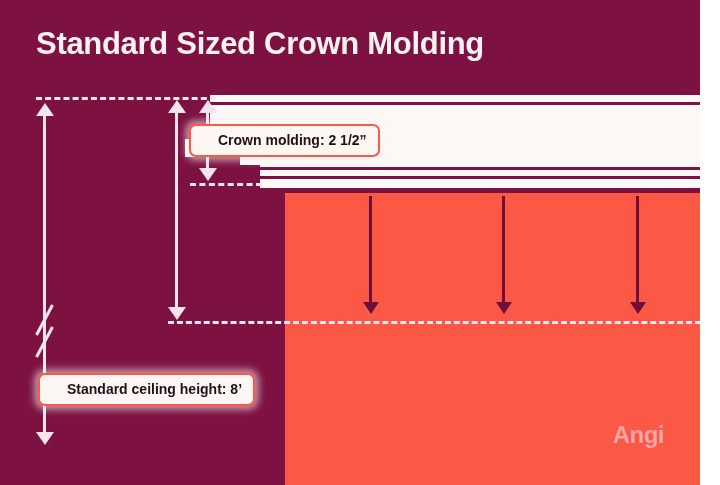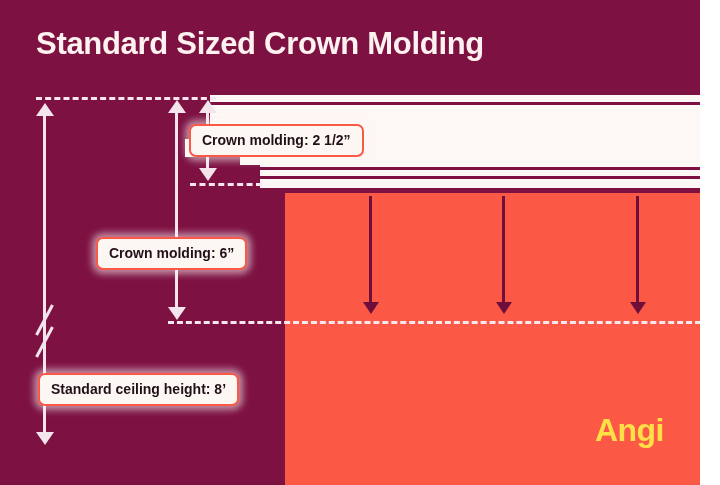--- a/index.html
+++ b/index.html
@@ -119,34 +119,34 @@
 
   
   .pill {
     position: absolute;
     background: #fdf7f4;
     border: 2px solid #fb5846;
     border-radius: 7px;
     color: #221018;
     font-size: 14px;
     font-weight: bold;
-    padding: 7px 11px 8px 11px;
+    padding: 7px 11px 8px 27px;
     white-space: nowrap;
     line-height: 1;
     box-shadow: 0 0 7px 4px rgba(253,247,244,0.55);
   }
 
   
   .angi {
     position: absolute;
     right: 36px;
     bottom: 36px;
-    font-size: 32px;
+    font-size: 24px;
     font-weight: bold;
-    color: #fde047;
+    color: #fca5a5;
     font-style: normal;
     letter-spacing: -0.5px;
   }
 </style>
 </head>
 <body>
 
 <div id="infographic">
 
   <div class="bg-maroon"></div>
@@ -202,19 +202,18 @@
     <div class="dvline" style="left:502px; top:196px; height:108px;"></div>
     <div class="darrowhead" style="left:496px; top:302px;"></div>
   </div>
   <div>
     <div class="dvline" style="left:636px; top:196px; height:108px;"></div>
     <div class="darrowhead" style="left:630px; top:302px;"></div>
   </div>
 
   <div class="pill" style="left:189px; top:124px;">Crown molding: 2 1/2”</div>
 
-  <div class="pill" style="left:96px; top:237px;">Crown molding: 6”</div>
 
   <div class="pill" style="left:38px; top:373px;">Standard ceiling height: 8’</div>
 
   <div class="angi">Angi</div>
 
 </div>
 
 </body></html>

